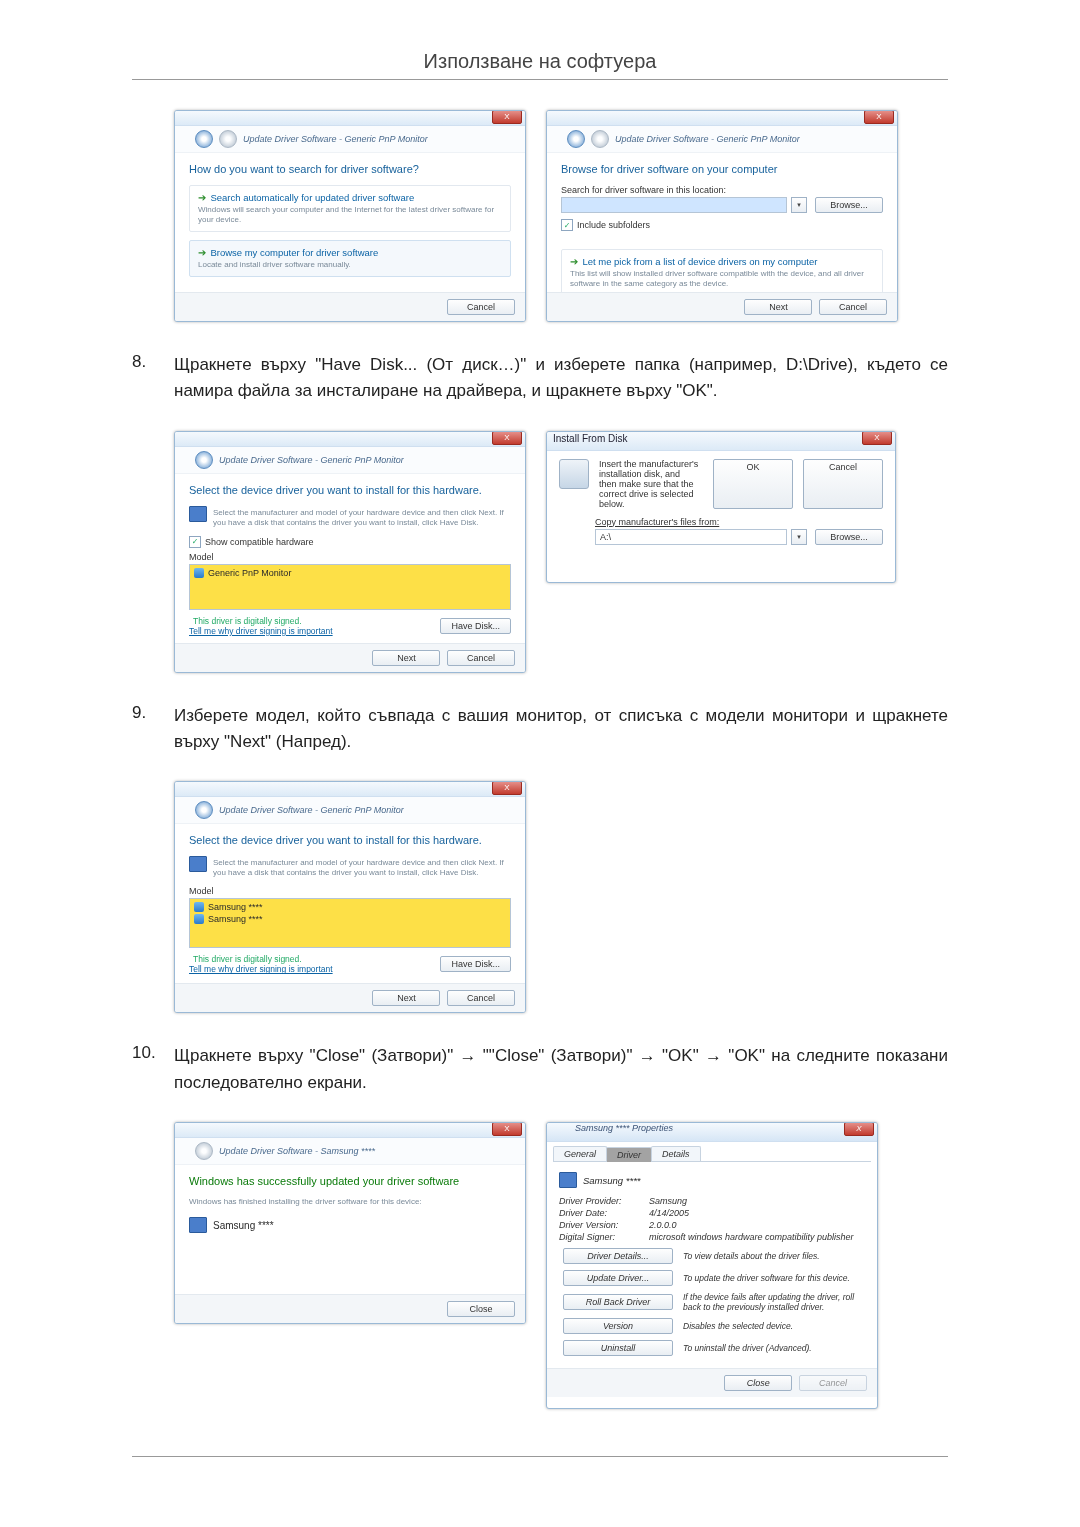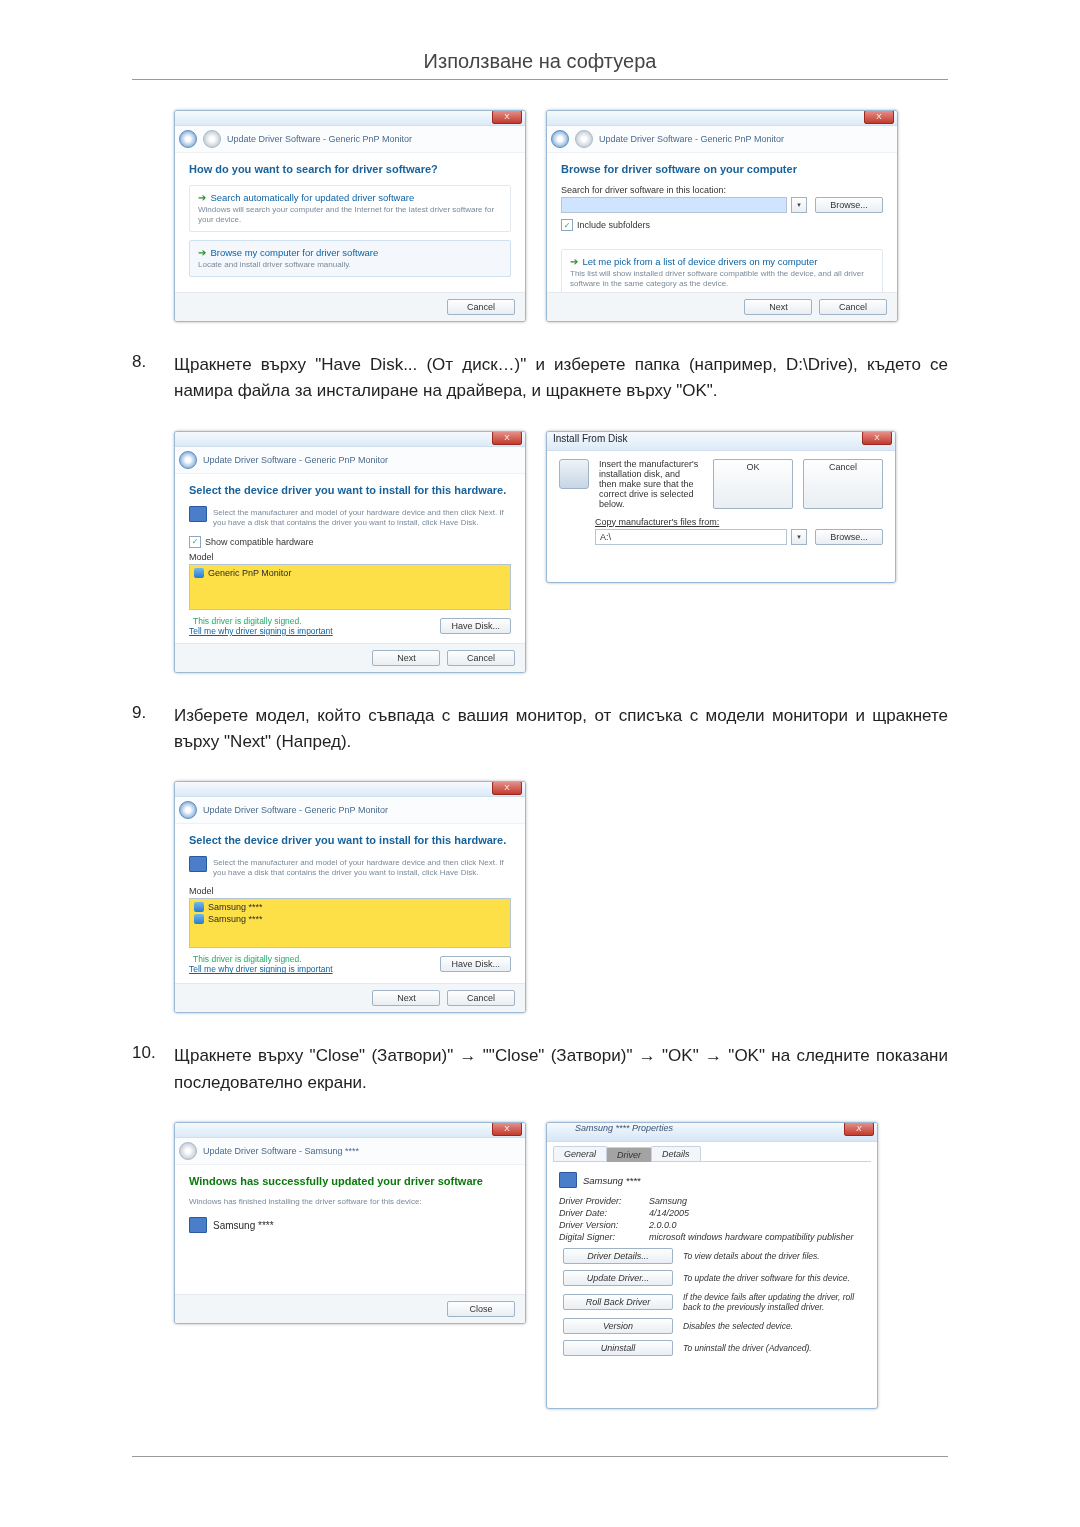--- a/index.html
+++ b/index.html
@@ -98,23 +98,24 @@
     border-radius: 2px;
     color: #fff;
     font-size: 8px;
     text-align: center;
     line-height: 11px;
   }
   .navrow {
     display: flex;
     align-items: center;
     gap: 6px;
-    padding: 4px 4px;
+    padding: 4px 20px;
     border-bottom: 1px solid #eef2f6;
     background: #fafcfe;
+    font-style: italic;
   }
   .navcircle {
     width: 16px; height: 16px;
     border-radius: 50%;
     background: radial-gradient(#fff 20%, #a9c6e4 60%, #4f8acb);
     border: 1px solid #5e8ec0;
     display: inline-block;
   }
   .navcircle.disabled { filter: grayscale(0.6) opacity(0.6); }
   .breadcrumb {
@@ -122,21 +123,21 @@
     color: #4a6a8d;
   }
   .dlg-body { padding: 10px 14px 8px 14px; }
   .dlg-heading {
     font-size: 11px;
     color: #0a5a0a;
     color: #1a5fb4;
     margin-bottom: 10px;
     color: #18629c;
   }
-  .dlg-heading.dark { color: #18629c; font-weight: bold; }
+  .dlg-heading.dark { color: #18629c; font-weight: normal; }
   .option-box {
     border: 1px solid #e2e8ef;
     border-radius: 2px;
     padding: 6px 8px;
     margin-bottom: 8px;
   }
   .option-box.hover { background: #f4f8fc; border-color: #cfe0f0; }
   .opt-title { color: #0b63a5; font-size: 9.5px; display: flex; align-items: center; gap: 4px; }
   .opt-sub { color: #7a8a99; font-size: 8px; line-height: 1.25; margin-top: 2px; }
   .arrow-bullet { color: #2f8f2f; font-size: 10px; }
@@ -501,17 +502,21 @@
           </div>
         <div class="btnrow">
             <span class="win-btn">Version</span>
             <span class="desc">Disables the selected device.</span>
           </div>
         <div class="btnrow">
             <span class="win-btn">Uninstall</span>
             <span class="desc">To uninstall the driver (Advanced).</span>
           </div>
       </div>
+      <div class="dlg-footer">
+        <span class="win-btn">Close</span>
+        <span class="win-btn" style="opacity:.5">Cancel</span>
+      </div>
     </div>
   </div>
 
   <div class="footer-underline"></div>
 </div>
 
 </body></html>

